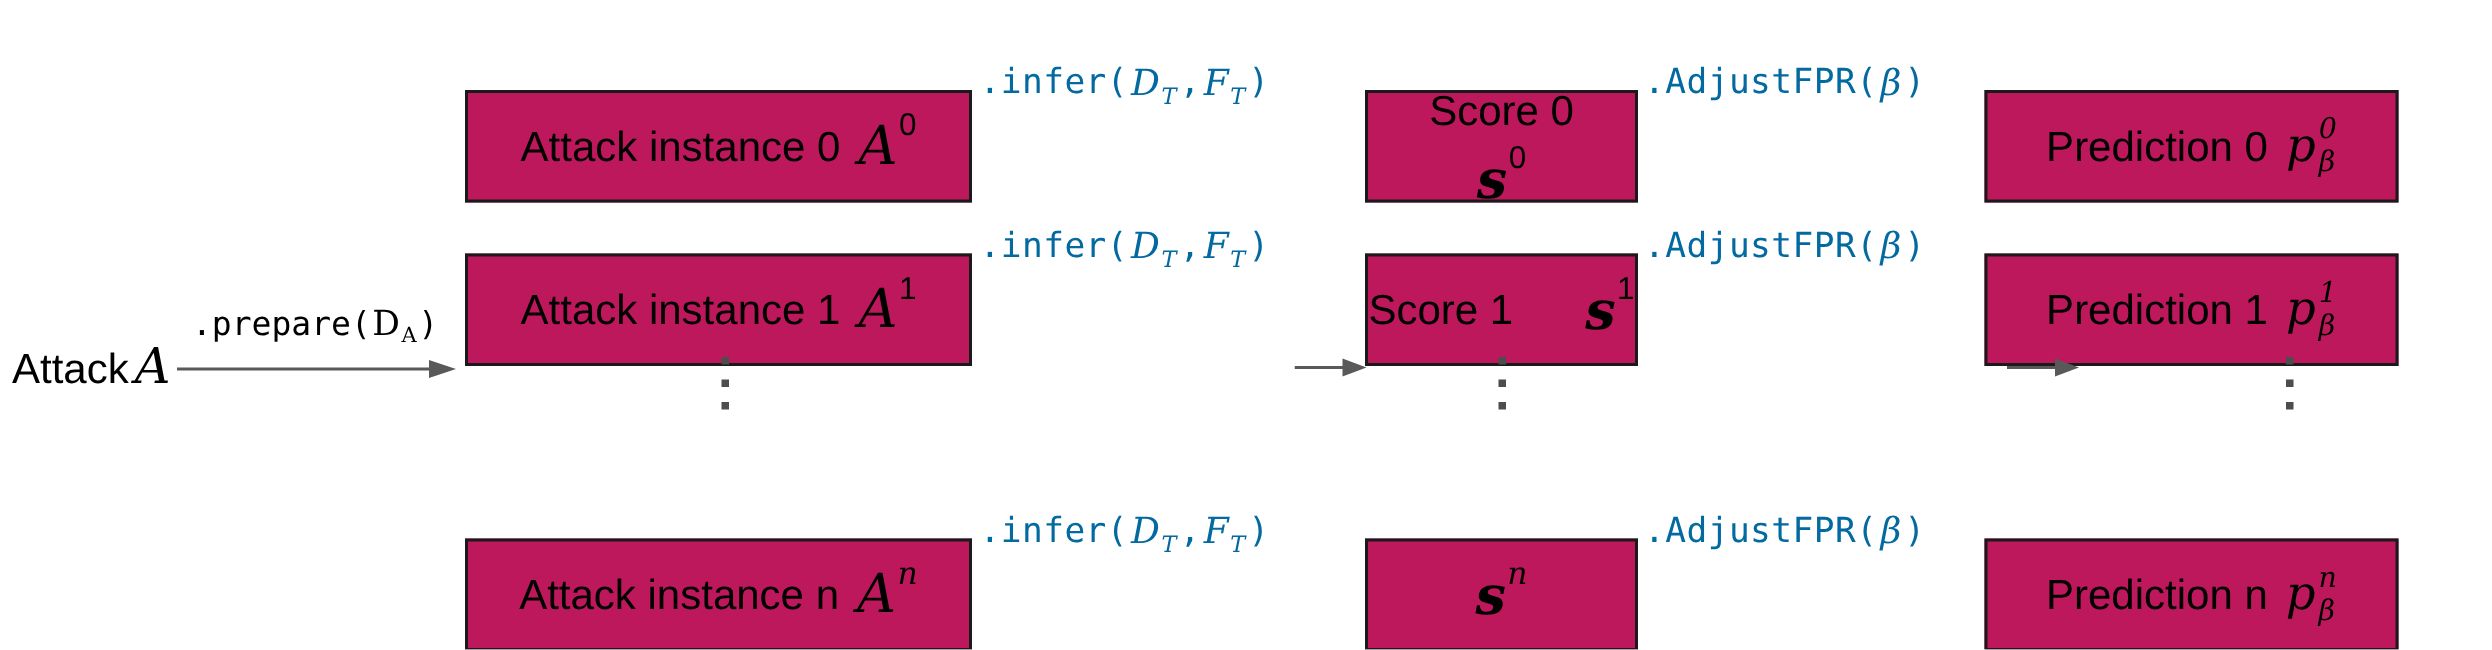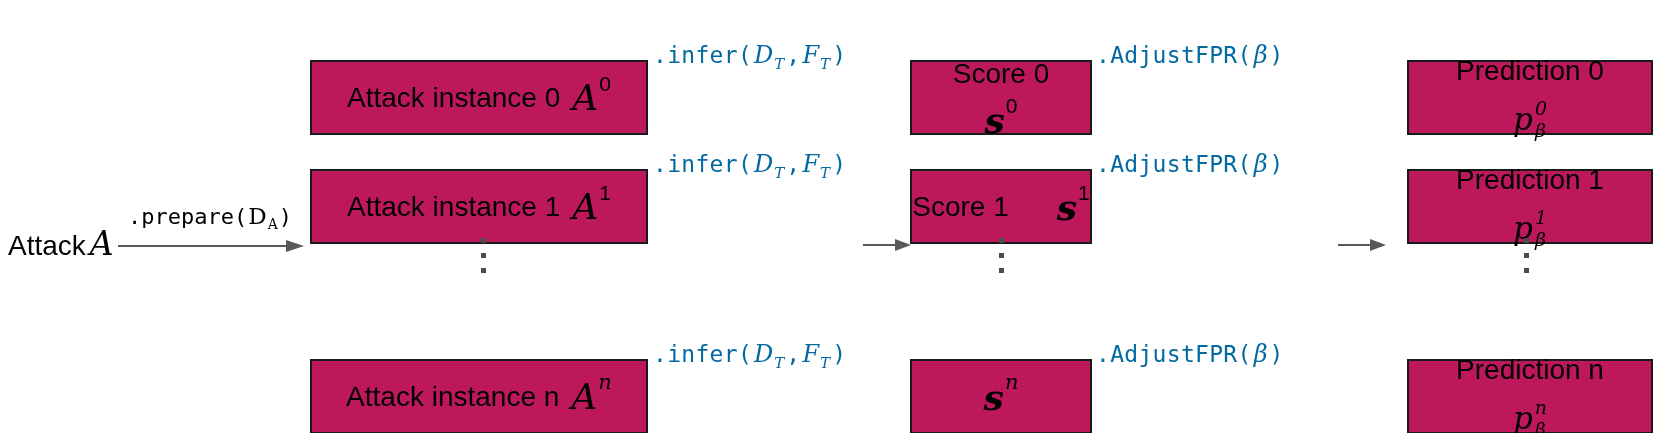--- a/index.html
+++ b/index.html
@@ -21,21 +21,21 @@
     display:flex;
     align-items:center;
     justify-content:center;
     gap:12px;
     font-size:28px;
     white-space:nowrap;
     margin-top:43px;
   }
   .attack-box{left:310px;width:338px;}
   .score-box{left:910px;width:182px;}
-  .prediction-box{left:1407px;width:246px;flex-direction:column;}
+  .prediction-box{left:1323px;width:276px;}
   
   .math{font-family:"DejaVu Serif","Liberation Serif",serif;font-style:italic;}
   .sym{display:inline-flex;align-items:flex-start;line-height:1;}
   .sym .base{font-size:36px;line-height:1;}
   .sym .base.bold{font-weight:bold;}
   .sym .sup{font-size:21px;line-height:1;margin-top:-7px;margin-left:1px;}
   .stack{display:inline-flex;align-items:center;line-height:1;}
   .stack .base{font-size:31px;line-height:1;}
   .supsub{display:inline-flex;flex-direction:column;align-items:flex-start;margin-left:2px;}
   .supsub .s-sup{font-size:19px;line-height:1;}

